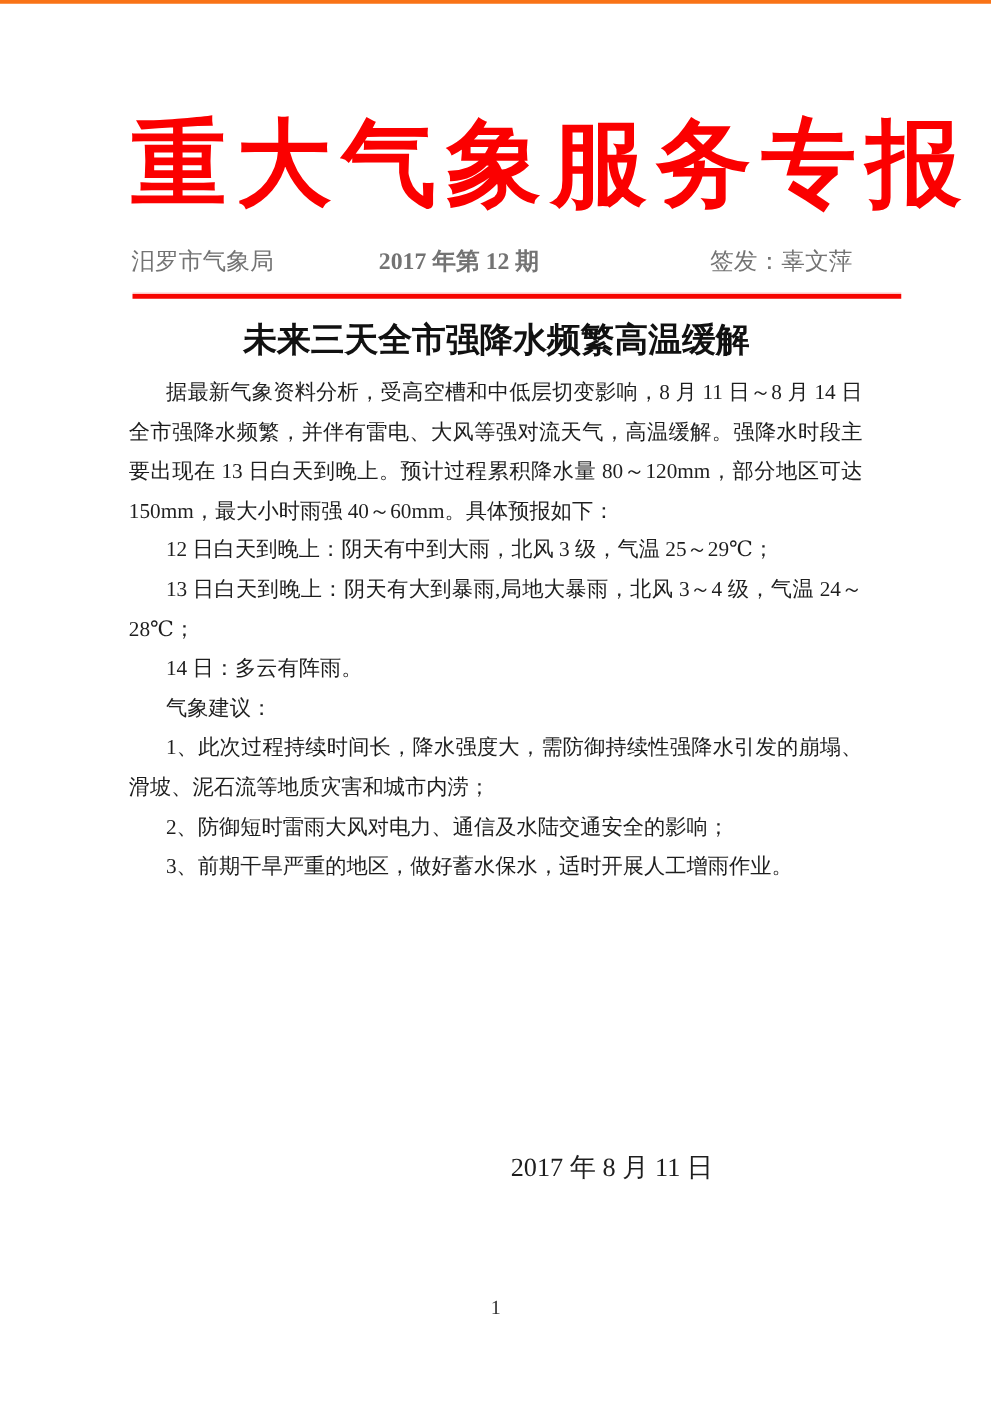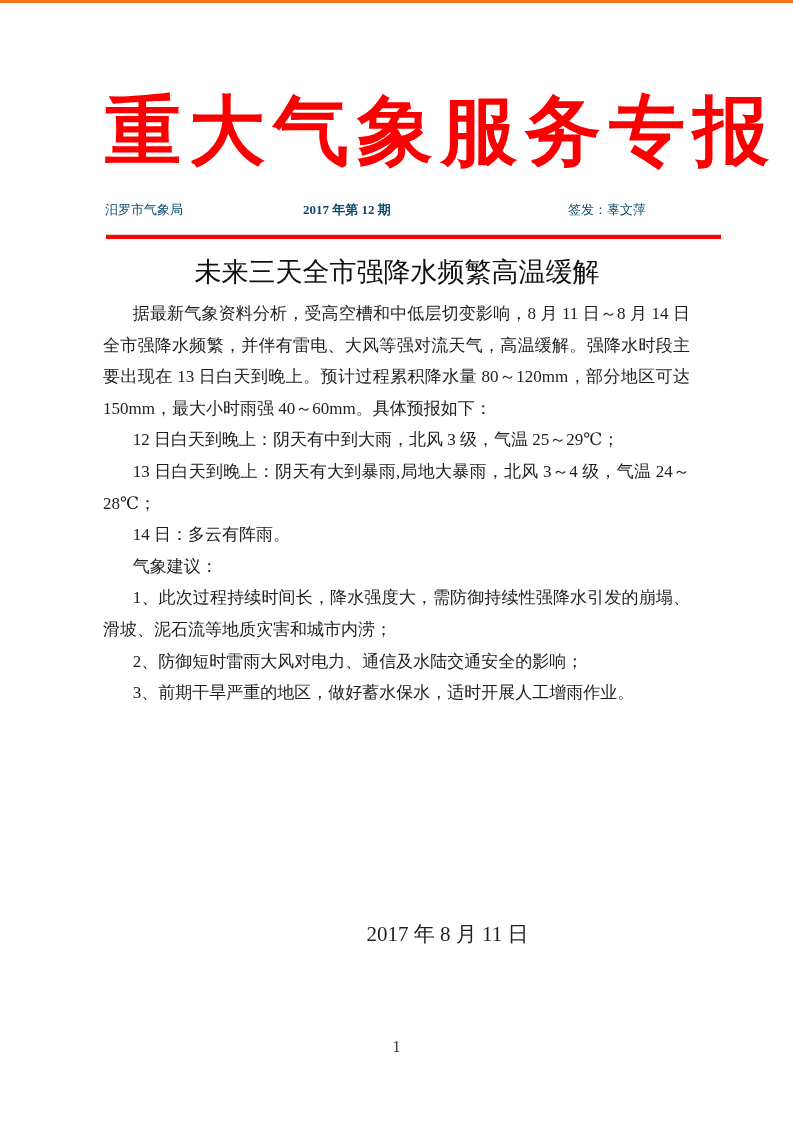--- a/index.html
+++ b/index.html
@@ -25,56 +25,56 @@
     font-weight:bold;
     font-size:76px;
     line-height:1.05;
     letter-spacing:8px;
     white-space:nowrap;
     color:var(--masthead-red);
   }
   .header-row{
     position:absolute;
     top:194px;left:105px;width:618px;height:26px;
-    font-size:13px;line-height:26px;
-    color:#0c4a6e;
+    font-size:19px;line-height:26px;
+    color:#737373;
   }
   .header-row .issuer{position:absolute;left:0;}
   .header-row .issue-info{position:absolute;left:198px;font-weight:bold;}
   .header-row .signer{position:absolute;left:463px;}
   .red-rule{
     position:absolute;
     top:231px;left:106px;width:615px;height:5px;
     background:linear-gradient(to bottom,#ffc6c6 0px,#ffc6c6 1px,var(--rule-red) 1px,var(--rule-red) 100%);
   }
   .article-title{
     position:absolute;
     top:250px;left:104px;width:586px;
     margin:0;
     text-align:center;
     font-size:27px;line-height:38px;
-    font-weight:normal;
+    font-weight:bold;
     color:#111111;
   }
   .article-body{
     position:absolute;
     top:295px;left:103px;width:587px;
     font-size:17px;
     line-height:31.6px;
     text-align:justify;
   }
   .article-body p{
     margin:0;
     text-indent:1.75em;
   }
   .date-line{
     position:absolute;
     top:916px;left:50%;
     transform:translateX(-50%);
-    margin-left:51px;
+    margin-left:93px;
     font-size:21px;line-height:30px;
     white-space:nowrap;
   }
   .page-number{
     position:absolute;
     top:1034px;left:0;width:100%;
     text-align:center;
     font-size:16px;line-height:20px;
     color:#333333;
   }

